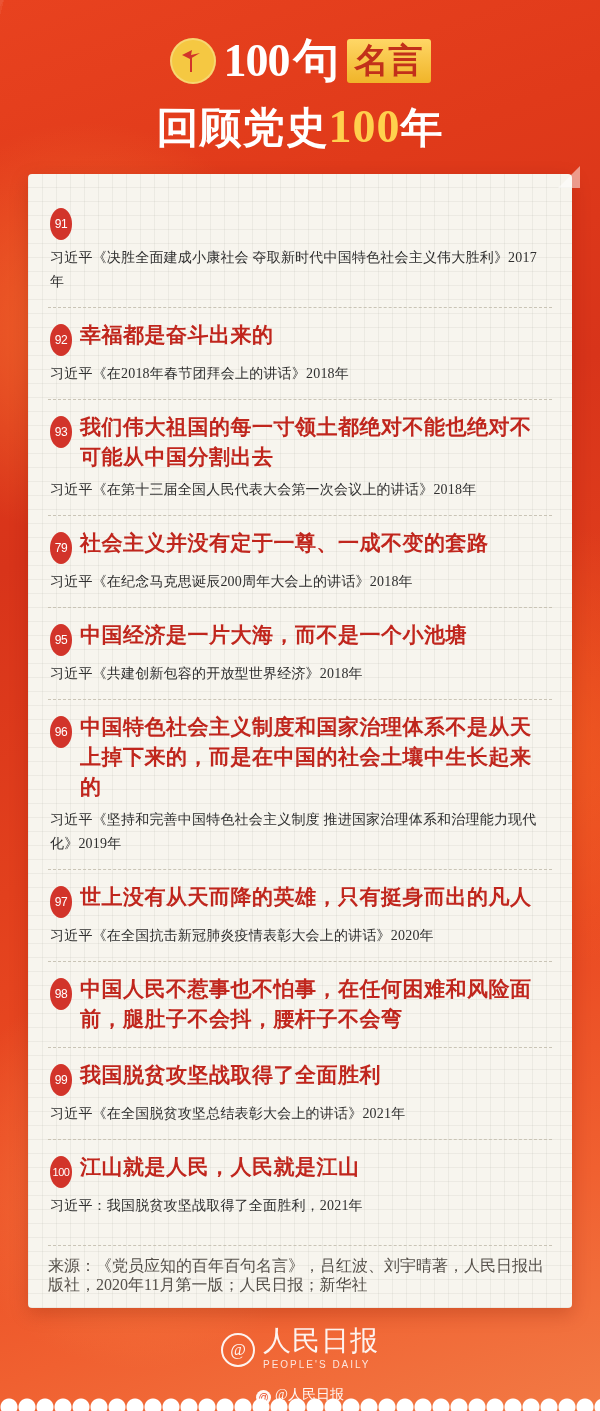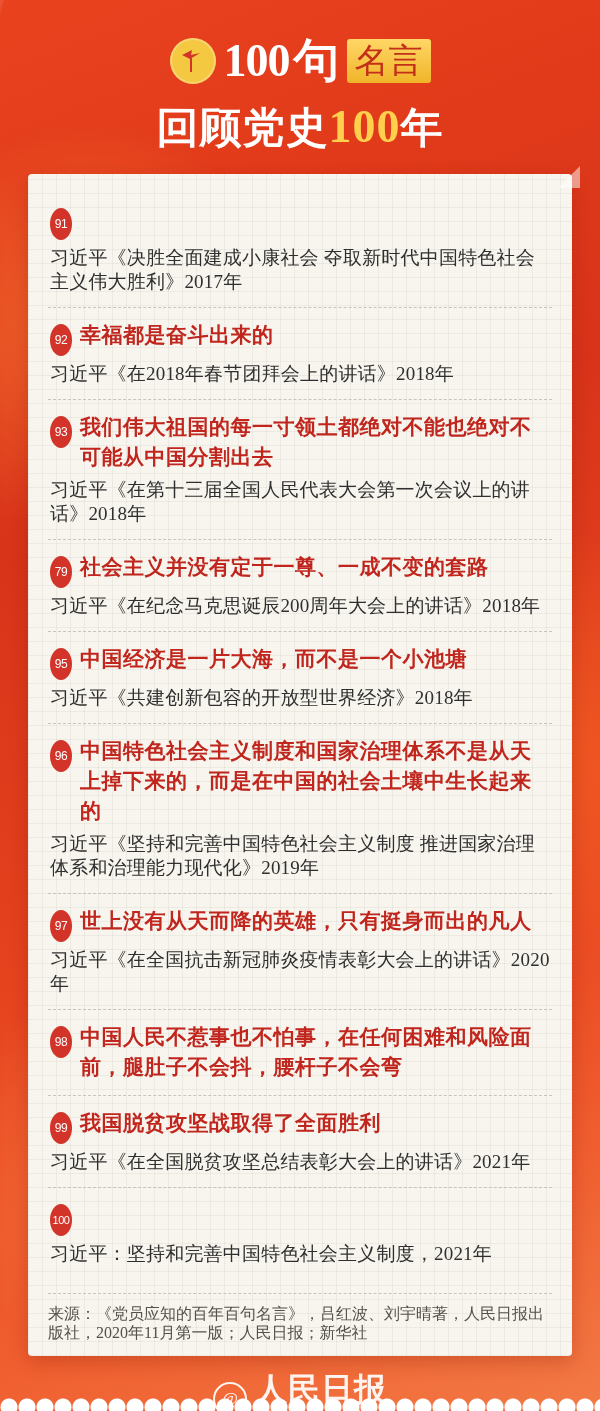--- a/index.html
+++ b/index.html
@@ -62,21 +62,21 @@
     font-weight: bold;
     font-size: 46px;
     color: #ffffff;
     letter-spacing: -1px;
     line-height: 46px;
   }
   .gold-box {
     background: linear-gradient(180deg,#ffd766 0%, #f0b429 100%);
     color: #c2301a;
     font-family: "Liberation Serif", serif;
-    font-weight: normal;
+    font-weight: bold;
     font-size: 34px;
     line-height: 44px;
     padding: 0 8px;
     border-radius: 3px;
     margin-left: 4px;
     display: inline-block;
   }
   .title-row-2 {
     margin-top: 17px;
     font-family: "Liberation Serif", serif;
@@ -146,21 +146,21 @@
     font-family: "Liberation Serif", serif;
     font-weight: bold;
     font-size: 21px;
     line-height: 30px;
     letter-spacing: 0.5px;
   }
   .source {
     margin-top: 6px;
     color: #2f2f2f;
     font-family: "Liberation Serif", serif;
-    font-size: 19px;
+    font-size: 14px;
     line-height: 24px;
     letter-spacing: 0.2px;
   }
   .note {
     margin-top: 14px;
     padding-top: 10px;
     border-top: 1px dashed #c9c4b6;
     color: #55504a;
     font-family: "Liberation Serif", serif;
     font-size: 16px;
@@ -183,22 +183,22 @@
     border: 2px solid #fff;
     display: inline-flex; align-items: center; justify-content: center;
     color: #fff; font-size: 17px; font-family: "Liberation Serif", serif;
   }
   .logo-text {
     text-align: left;
     color: #fff;
   }
   .logo-text .cn {
     font-family: "Liberation Serif", serif;
-    font-weight: bold;
-    font-size: 32px;
+    font-weight: normal;
+    font-size: 28px;
     line-height: 26px;
     letter-spacing: 1px;
   }
   .logo-text .en {
     font-size: 10px;
     letter-spacing: 2px;
     opacity: .9;
   }
   .weibo-row {
     margin-top: 14px;
@@ -330,22 +330,23 @@
     <div class="entry-head">
       <span class="badge">99</span>
       <span class="quote">我国脱贫攻坚战取得了全面胜利</span>
     </div>
     <div class="source">习近平《在全国脱贫攻坚总结表彰大会上的讲话》2021年</div>
   </div>
 
   <div class="entry">
     <div class="entry-head">
       <span class="badge wide">100</span>
-    </div>
-    <div class="source">习近平：坚持和完善中国特色社会主义制度，2021年</div>
+      <span class="quote">江山就是人民，人民就是江山</span>
+    </div>
+    <div class="source">习近平：我国脱贫攻坚战取得了全面胜利，2021年</div>
   </div>
 
   <div class="note">来源：《党员应知的百年百句名言》，吕红波、刘宇晴著，人民日报出版社，2020年11月第一版；人民日报；新华社</div>
 </div>
 
 <div class="footer">
   <div class="logo-row">
     <span class="logo-mark">@</span>
     <span class="logo-text">
       <span class="cn">人民日报</span><br>

